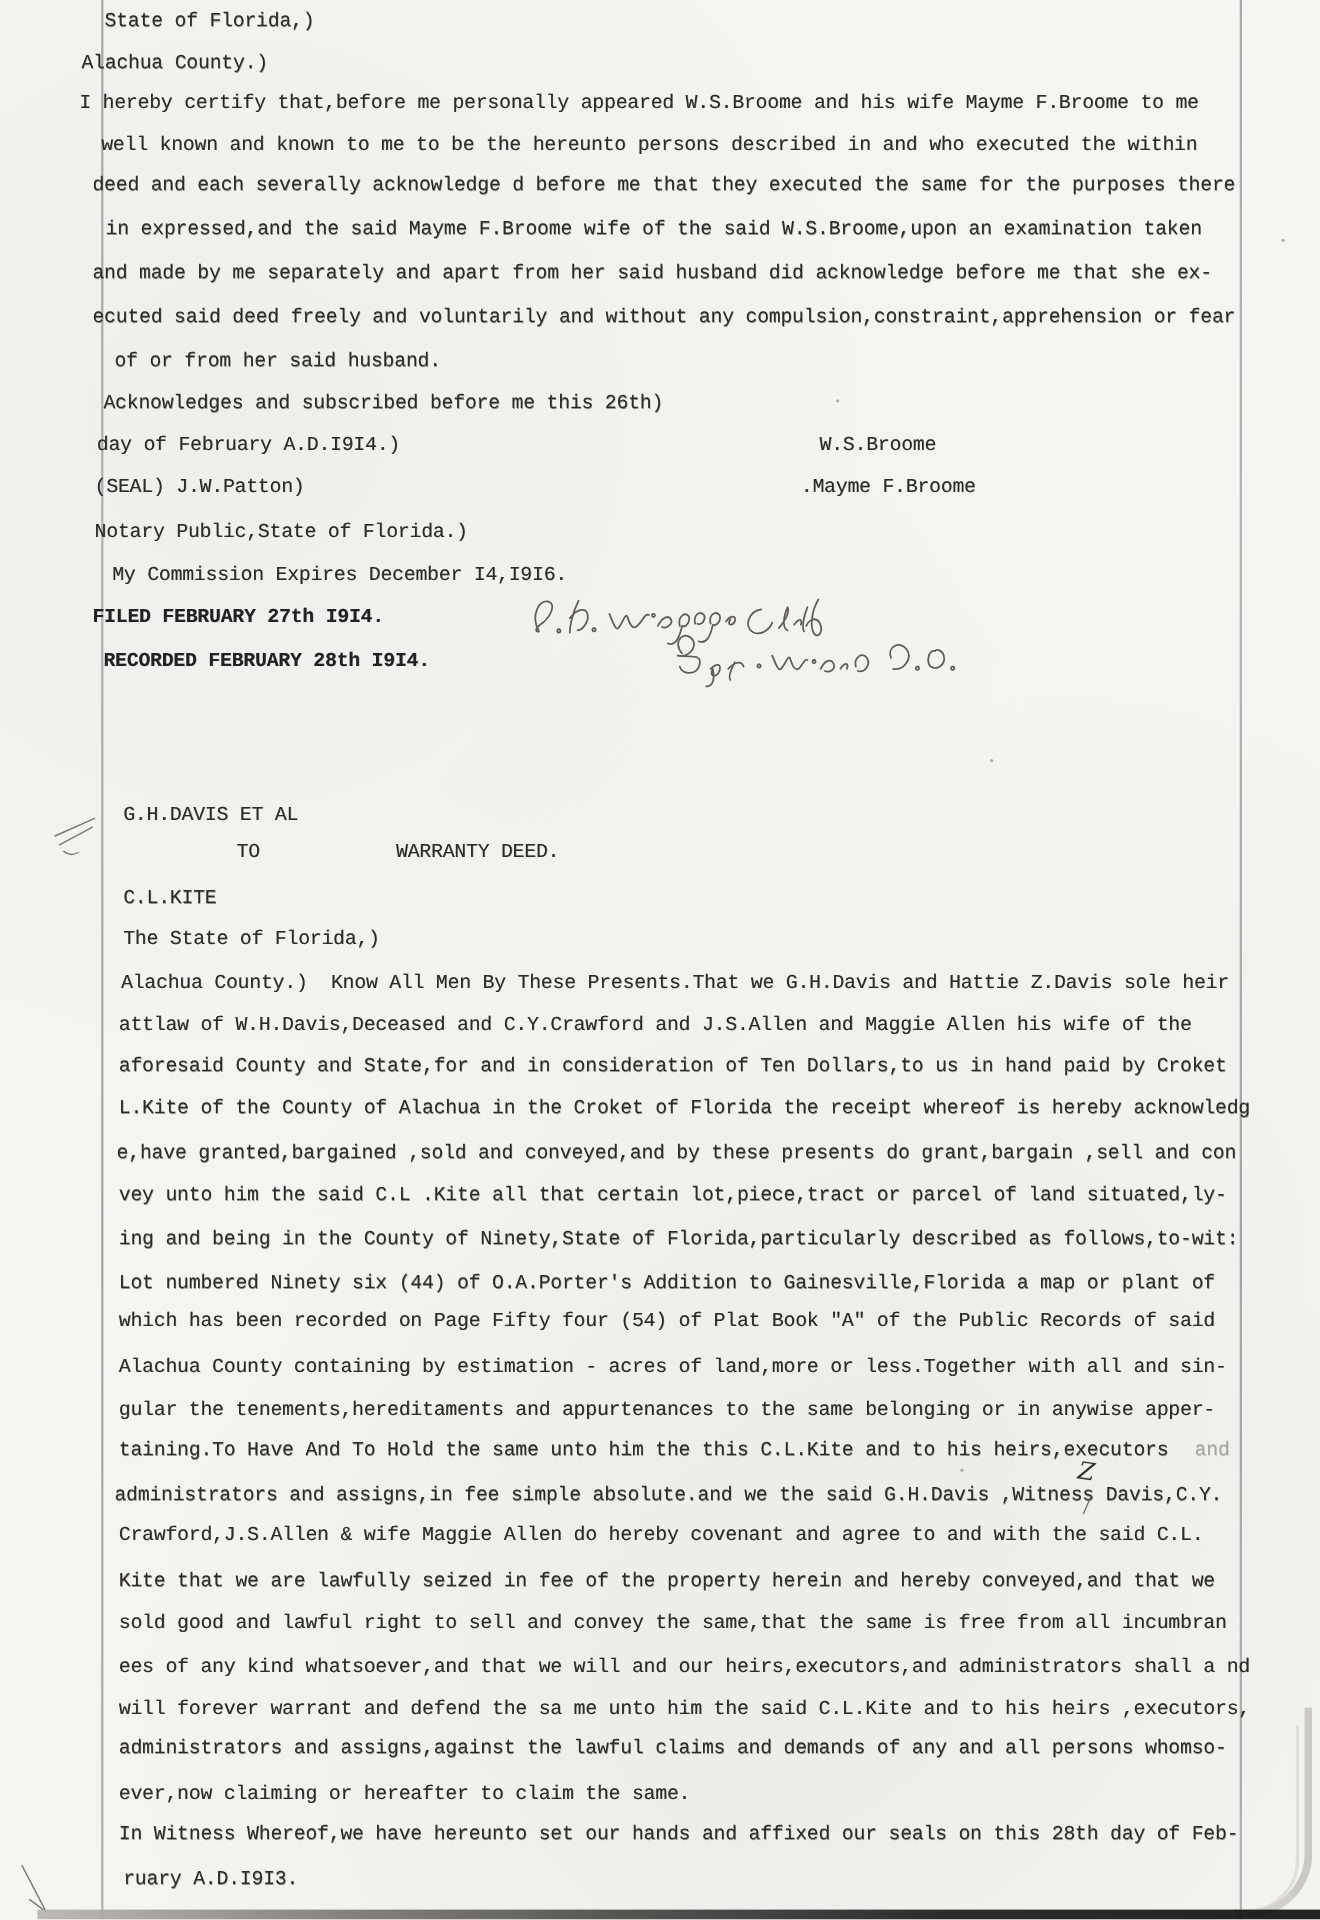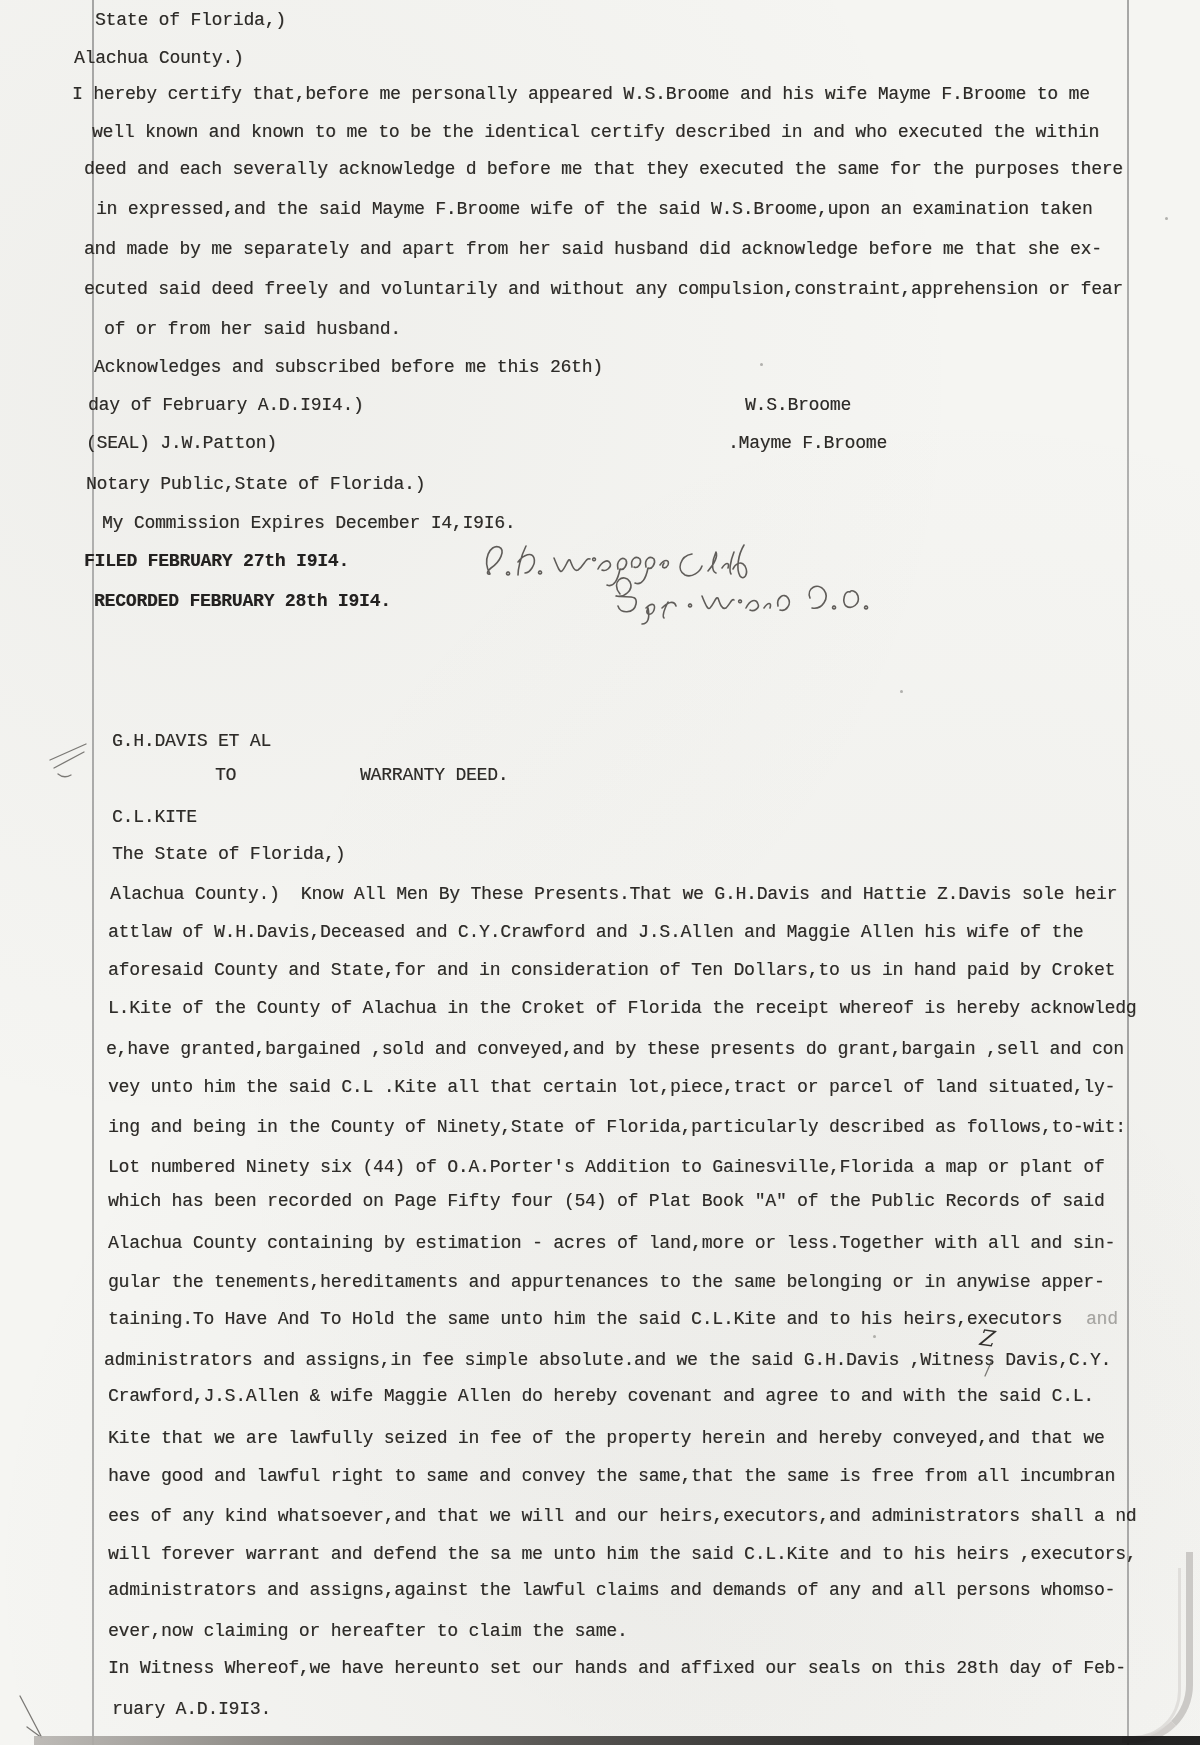--- a/index.html
+++ b/index.html
@@ -41,21 +41,21 @@
 </style>
 </head>
 <body>
 
 <div class="rule-v" style="left:92px"></div>
 <div class="rule-v" style="left:1127px"></div>
 
 <div class="tline" style="top:9px;left:95px">State of Florida,)</div>
 <div class="tline" style="top:47px;left:74px">Alachua County.)</div>
 <div class="tline" style="top:83px;left:72px">I hereby certify that,before me personally appeared W.S.Broome and his wife Mayme F.Broome to me</div>
-<div class="tline" style="top:121px;left:92px">well known and known to me to be the identical certify described in and who executed the within</div>
+<div class="tline" style="top:121px;left:92px">well known and known to me to be the hereunto persons described in and who executed the within</div>
 <div class="tline" style="top:158px;left:84px">deed and each severally acknowledge d before me that they executed the same for the purposes there</div>
 <div class="tline" style="top:198px;left:96px">in expressed,and the said Mayme F.Broome wife of the said W.S.Broome,upon an examination taken</div>
 <div class="tline" style="top:238px;left:84px">and made by me separately and apart from her said husband did acknowledge before me that she ex-</div>
 <div class="tline" style="top:278px;left:84px">ecuted said deed freely and voluntarily and without any compulsion,constraint,apprehension or fear</div>
 <div class="tline" style="top:318px;left:104px">of or from her said husband.</div>
 <div class="tline" style="top:356px;left:94px">Acknowledges and subscribed before me this 26th)</div>
 <div class="tline" style="top:394px;left:88px">day of February A.D.I9I4.)</div>
 <div class="tline" style="top:394px;left:745px">W.S.Broome</div>
 <div class="tline" style="top:432px;left:86px">(SEAL) J.W.Patton)</div>
 <div class="tline" style="top:432px;left:728px">.Mayme F.Broome</div>
@@ -105,26 +105,26 @@
 <div class="tline" style="top:921px;left:108px">attlaw of W.H.Davis,Deceased and C.Y.Crawford and J.S.Allen and Maggie Allen his wife of the</div>
 <div class="tline" style="top:959px;left:108px">aforesaid County and State,for and in consideration of Ten Dollars,to us in hand paid by Croket</div>
 <div class="tline" style="top:997px;left:108px">L.Kite of the County of Alachua in the Croket of Florida the receipt whereof is hereby acknowledg</div>
 <div class="tline" style="top:1038px;left:106px">e,have granted,bargained ,sold and conveyed,and by these presents do grant,bargain ,sell and con</div>
 <div class="tline" style="top:1076px;left:108px">vey unto him the said C.L .Kite all that certain lot,piece,tract or parcel of land situated,ly-</div>
 <div class="tline" style="top:1116px;left:108px">ing and being in the County of Ninety,State of Florida,particularly described as follows,to-wit:</div>
 <div class="tline" style="top:1156px;left:108px">Lot numbered Ninety six (44) of O.A.Porter's Addition to Gainesville,Florida a map or plant of</div>
 <div class="tline" style="top:1190px;left:108px">which has been recorded on Page Fifty four (54) of Plat Book "A" of the Public Records of said</div>
 <div class="tline" style="top:1232px;left:108px">Alachua County containing by estimation - acres of land,more or less.Together with all and sin-</div>
 <div class="tline" style="top:1271px;left:108px">gular the tenements,hereditaments and appurtenances to the same belonging or in anywise apper-</div>
-<div class="tline" style="top:1308px;left:108px">taining.To Have And To Hold the same unto him the said C.L.Kite and to his heirs,executors</div>
+<div class="tline" style="top:1308px;left:108px">taining.To Have And To Hold the same unto him the this C.L.Kite and to his heirs,executors</div>
 <div class="tline faint" style="top:1308px;left:1086px">and</div>
 <div class="tline" style="top:1349px;left:104px">administrators and assigns,in fee simple absolute.and we the said G.H.Davis ,Witness Davis,C.Y.</div>
 <div class="tline" style="top:1385px;left:108px">Crawford,J.S.Allen &amp; wife Maggie Allen do hereby covenant and agree to and with the said C.L.</div>
 <div class="tline" style="top:1427px;left:108px">Kite that we are lawfully seized in fee of the property herein and hereby conveyed,and that we</div>
-<div class="tline" style="top:1465px;left:108px">have good and lawful right to same and convey the same,that the same is free from all incumbran</div>
+<div class="tline" style="top:1465px;left:108px">sold good and lawful right to sell and convey the same,that the same is free from all incumbran</div>
 <div class="tline" style="top:1505px;left:108px">ees of any kind whatsoever,and that we will and our heirs,executors,and administrators shall a nd</div>
 <div class="tline" style="top:1543px;left:108px">will forever warrant and defend the sa me unto him the said C.L.Kite and to his heirs ,executors,</div>
 <div class="tline" style="top:1579px;left:108px">administrators and assigns,against the lawful claims and demands of any and all persons whomso-</div>
 <div class="tline" style="top:1620px;left:108px">ever,now claiming or hereafter to claim the same.</div>
 <div class="tline" style="top:1657px;left:108px">In Witness Whereof,we have hereunto set our hands and affixed our seals on this 28th day of Feb-</div>
 <div class="tline" style="top:1698px;left:112px">ruary A.D.I9I3.</div>
 
 <div class="insert-z" style="top:1326px;left:980px">Z</div>
 <svg class="mark" style="position:absolute;left:982px;top:1358px" width="16" height="20" viewBox="0 0 16 20">
   <path d="M3 18 L10 2"></path>

